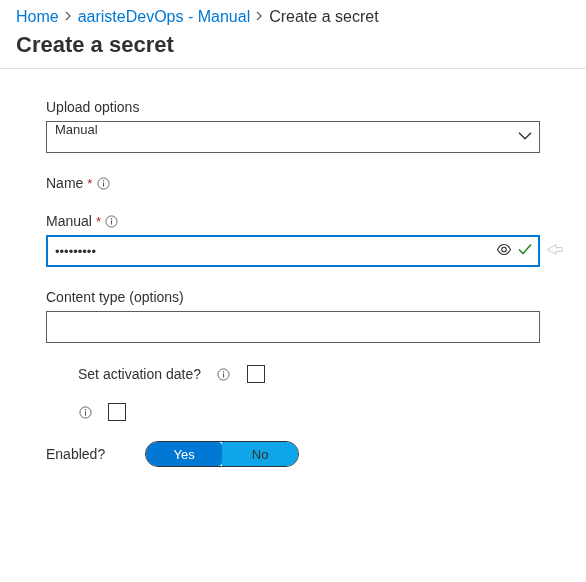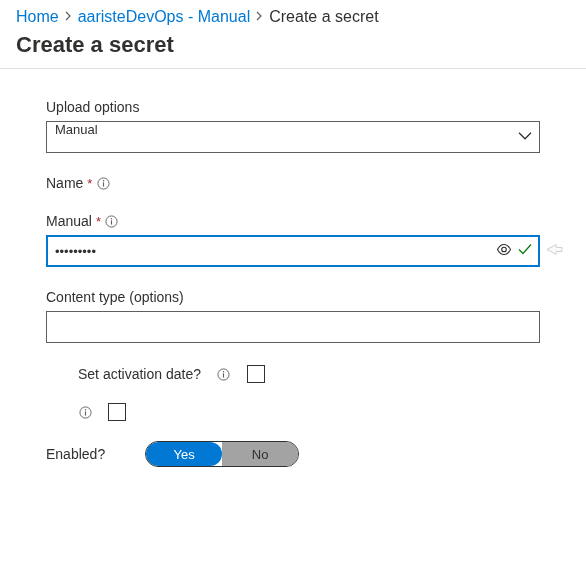--- a/index.html
+++ b/index.html
@@ -130,27 +130,27 @@
     overflow: hidden;
     height: 26px;
   }
   .pill {
     width: 76px;
     display: flex;
     align-items: center;
     justify-content: center;
     font-size: 13px;
     cursor: pointer;
-    background: #a3a3a3;
+    background: #0ea5e9;
     color: #323130;
   }
   .pill.active {
     background: #0078d4;
     color: #fff;
-    border-radius: 12px;
+    border-radius: 4px;
   }
 </style>
 </head>
 <body>
 
 <nav class="breadcrumb">
   <a href="#">Home</a>
   <span class="sep">
     <svg width="7" height="10" viewBox="0 0 7 10">
         <path d="M1 1 L5 5 L1 9" stroke="currentColor" fill="none" stroke-width="1.2"></path>

